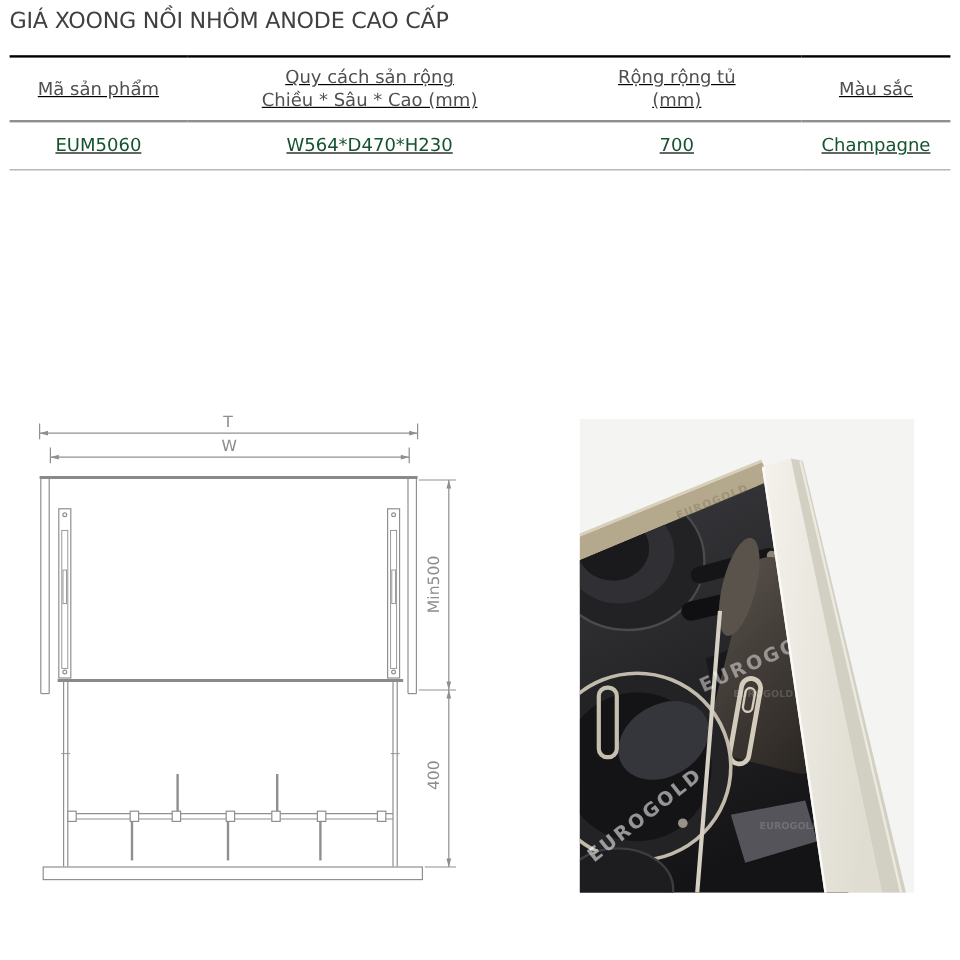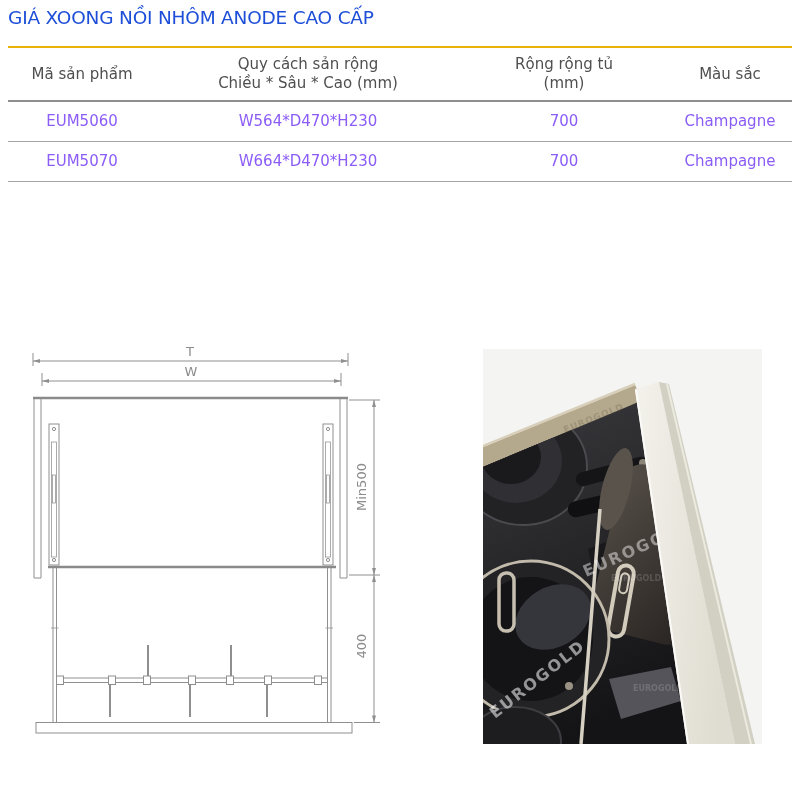--- a/index.html
+++ b/index.html
@@ -1,27 +1,27 @@
 <!DOCTYPE html>
 <html><head>
 <meta charset="utf-8">
 <style>
   * { margin:0; padding:0; box-sizing:border-box; }
   html,body { width:800px; height:800px; background:#ffffff; overflow:hidden;
               font-family:"DejaVu Sans","Liberation Sans",sans-serif; }
   .page { position:relative; width:800px; height:800px; background:#fff; }
 
   .title { position:absolute; left:8px; top:7px; font-size:18.5px; letter-spacing:-0.2px;
-           color:#1d4ed8; font-weight:400; white-space:nowrap; }
+           color:#404040; font-weight:400; white-space:nowrap; }
 
   table.spec { position:absolute; left:8px; top:46px; width:784px;
                border-collapse:collapse; table-layout:fixed;
-               border-top:2px solid #eab308; }
+               border-top:2px solid #000000;text-decoration:underline; }
   table.spec th, table.spec td { font-weight:400; text-align:center; vertical-align:middle;
-               color:#8b5cf6; border-bottom:1.5px solid #a6a6a6; padding:0; }
+               color:#14532d; border-bottom:1.5px solid #a6a6a6; padding:0; }
   table.spec thead th { height:54px; font-size:15px; line-height:19px; color:#4f4f4f;
                border-bottom:2px solid #8f8f8f; }
   table.spec tbody td { height:40px; font-size:15px; }
   .c1 { width:148px; } .c2 { width:304px; } .c3 { width:208px; } .c4 { width:124px; }
 
   svg text { font-family:"DejaVu Sans","Liberation Sans",sans-serif; }
   .diagram { position:absolute; left:20px; top:345px; }
   .photo   { position:absolute; left:483px; top:349px; }
 </style>
 </head>
@@ -52,26 +52,20 @@
         <th>Màu sắc</th>
       </tr>
     </thead>
     <tbody>
       <tr>
         <td>EUM5060</td>
         <td>W564*D470*H230</td>
         <td>700</td>
         <td>Champagne</td>
       </tr>
-      <tr>
-        <td>EUM5070</td>
-        <td>W664*D470*H230</td>
-        <td>700</td>
-        <td>Champagne</td>
-      </tr>
     </tbody>
   </table>
 
   <svg class="diagram" width="370" height="405" viewBox="0 0 370 405">
     <g stroke="#8f8f8f" stroke-width="1" fill="none">
 
       <g>
         <line x1="13" y1="8" x2="13" y2="21"></line>
         <line x1="328" y1="8" x2="328" y2="21"></line>
         <line x1="13" y1="16" x2="328" y2="16"></line>

